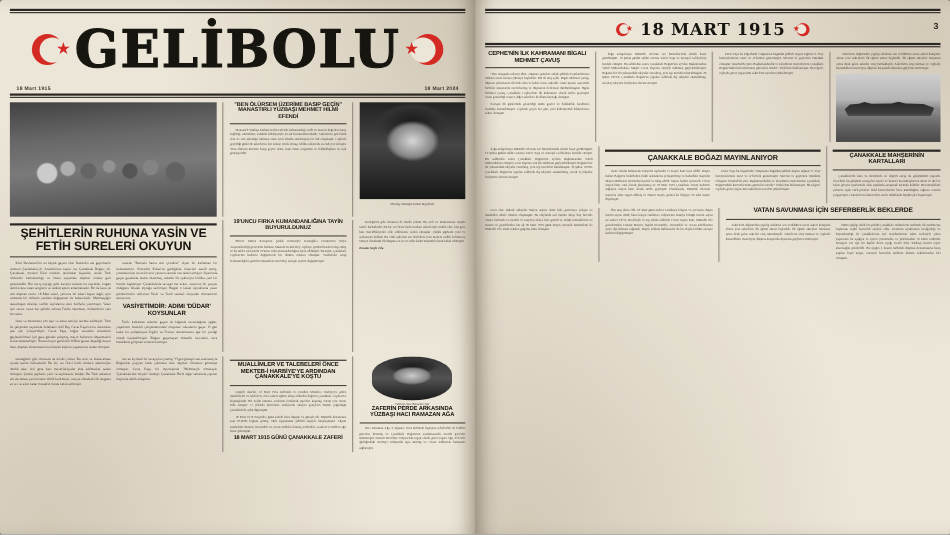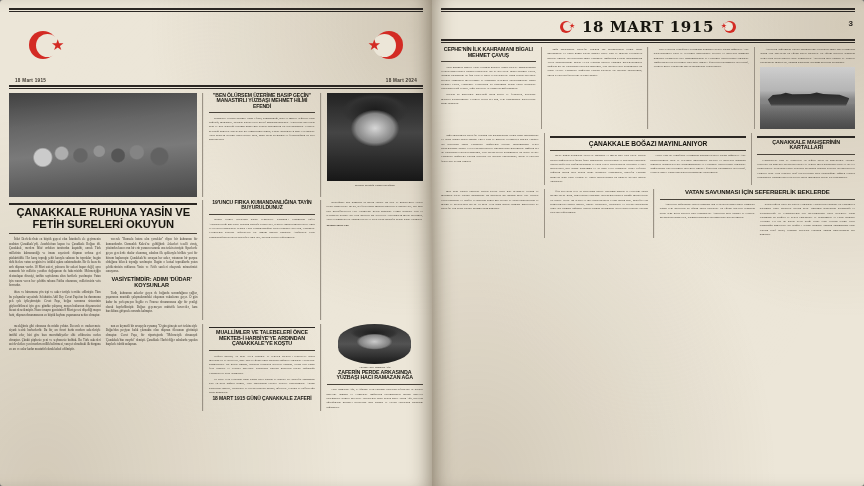--- a/index.html
+++ b/index.html
@@ -190,20 +190,21 @@
       <div class="rule r2"></div>
     </div>
 
     <div class="masthead">
       <div class="crescent-wrap cw-left">
         <div class="moonstar">
               <div class="moon"></div>
               <div class="star">★</div>
             </div>
       </div>
+      <div class="nameplate">GELİBOLU</div>
       <div class="crescent-wrap cw-right">
         <div class="moonstar flip">
               <div class="moon"></div>
               <div class="star">★</div>
             </div>
       </div>
     </div>
 
     <div class="dateline">
       <span>18 Mart 1915</span>
@@ -232,21 +233,21 @@
 
       <div class="col" style="flex:1.05;">
         <div class="photo ph-portrait" style="height:88px;"></div>
         <div class="cap" style="font-size:2.9px;">Miralay Mustafa Kemal Beyefendi</div>
       </div>
     </div>
 
     <div class="cols" style="margin-top:3px;">
       <div class="col" style="flex:2.05;">
         <div class="hr-thick"></div>
-        <div class="hl hl-xl">ÇANAKKALE RUHUNA YASİN VE FETİH SURELERİ OKUYUN</div>
+        <div class="hl hl-xl">ŞEHİTLERİN RUHUNA YASİN VE FETİH SURELERİ OKUYUN</div>
         <div class="hr-thin"></div>
         <div style="display:flex;gap:5px;">
           <div class="body-txt" style="flex:1;">
             <p>İtilaf Devletleri'nin en büyük gayesi olan İstanbul'a ele geçirmenin anahtarı Çanakkale'ydi. Anadolu'nun kapısı ise Çanakkale Boğazı idi. Çanakkale, modern İtilaf orduları tarafından kuşatıldı, ancak Türk milletinin kahramanlığı ve imanı sayesinde düşman ordusu geri püskürtüldü. Her karış toprağı şehit kanıyla sulanan bu topraklar, bugün dahi bizlere vatan sevgisini ve istiklal aşkını anlatmaktadır. Bir ile kuzu da ardı düşman vardır. 18 Mart zaferi, yalnızca bir askeri başarı değil, aynı zamanda bir milletin yeniden doğuşunun da habercisidir. Mehmetçiğin destanlaşan direnişi, tarihin sayfalarına altın harflerle yazılmıştır. Vatan için canını veren her şehidin ruhuna Fatiha okunması, milletimizin vefa borcudur.</p>
             <p>idare ve hücumuna yön tepi ve asker tertiyle tecrübe edilmiştir. Tüm bu çalışmalar sayesinde Selahattin Adil Bey Cevat Paşa'nın bu durumunu pek çok iyileştirmiştir. Cevat Paşa, boğaz savunma sisteminin güçlendirilmesi için gece gündüz çalışmış, mayın hatlarının döşenmesini bizzat denetlemiştir. Nusret mayın gemisinin 8 Mart gecesi döşediği mayın hattı, düşman donanmasının en büyük kaybını yaşamasına neden olmuştur.</p>
           </div>
           <div class="body-txt" style="flex:1;">
             <p>vererek "Bunsula hatıra alın çocuklar" diyen bir kahraman bir kumandandır. Osmanlık Kalesi'ne geldiğinde Askerleri teselli etmiş, yüzünden kan revan bir erin yarasını sararak ona teskin etmiştir. Siperlerde geçen gecelerde dualar okunmuş, sabahın ilk ışıklarıyla birlikte yeni bir hücum başlamıştır. Çanakkale'de savaşan her asker, vatanının bir parçası olduğunu bilerek toprağa sarılmıştır. Bugün o kutsal topraklarda yatan şehitlerimizin ruhlarına Yasin ve Fetih sureleri okuyarak minnetimizi sunuyoruz.</p>
             <div class="hl hl-sm" style="margin:3px 0 2px;">VASİYETİMDİR: ADIMI 'DÜDAR' KOYSUNLAR</div>
             <p>Tarih, kahraman askerler geçen de boğazda savunduğunu çağlar, yaşamının mantıklı çalışmalarındaki oluşunun vakıalarını geçer. O gün kadar bu yerleşmeyen İngiliz ve Fransız donanmasına ağır bir yenilgi olarak kaydedilmiştir. Boğazı geçemeyen müttefik kuvvetler, kara harekâtına girişmek zorunda kalmıştır.</p>

